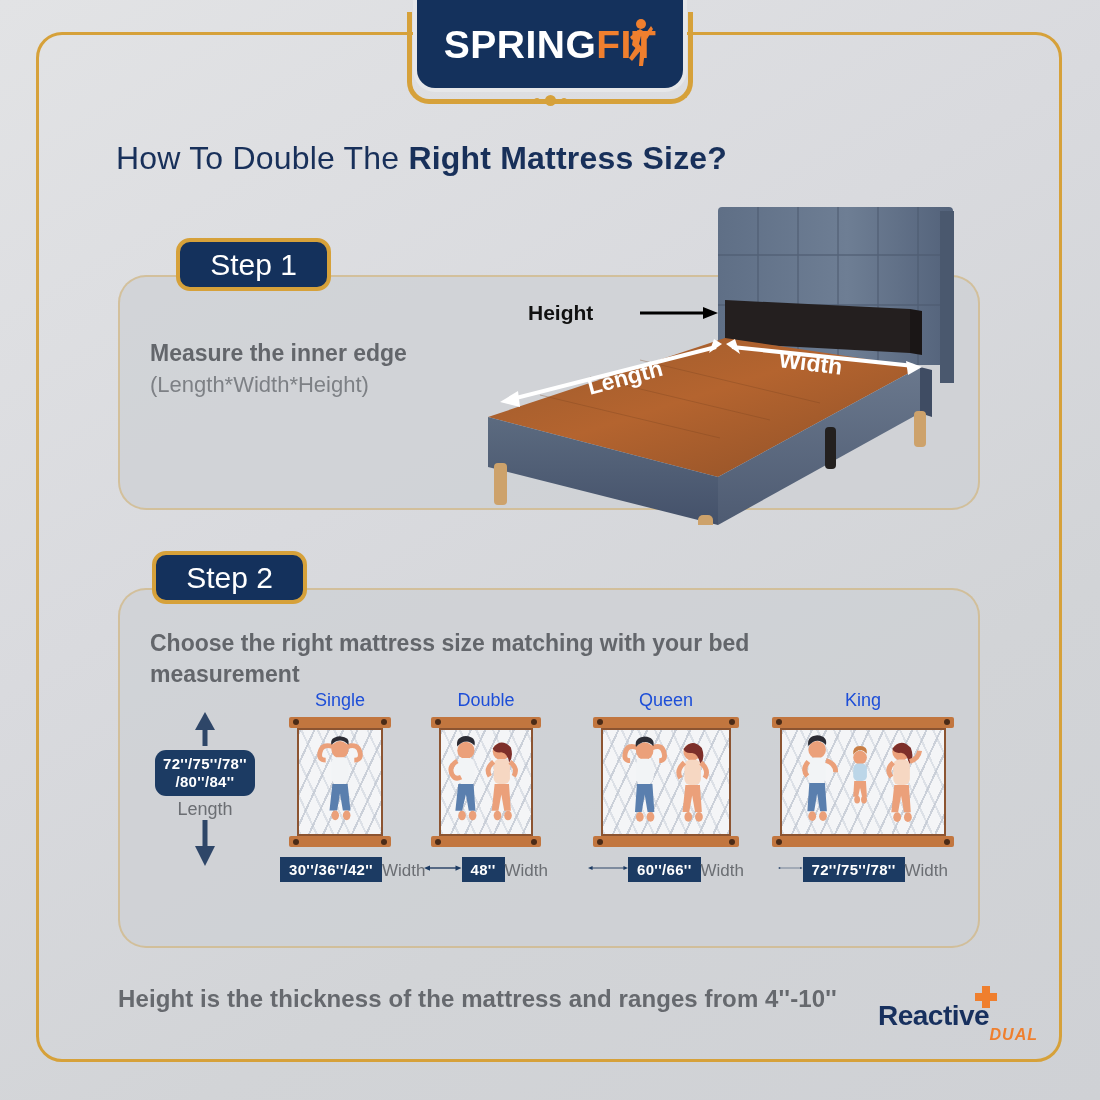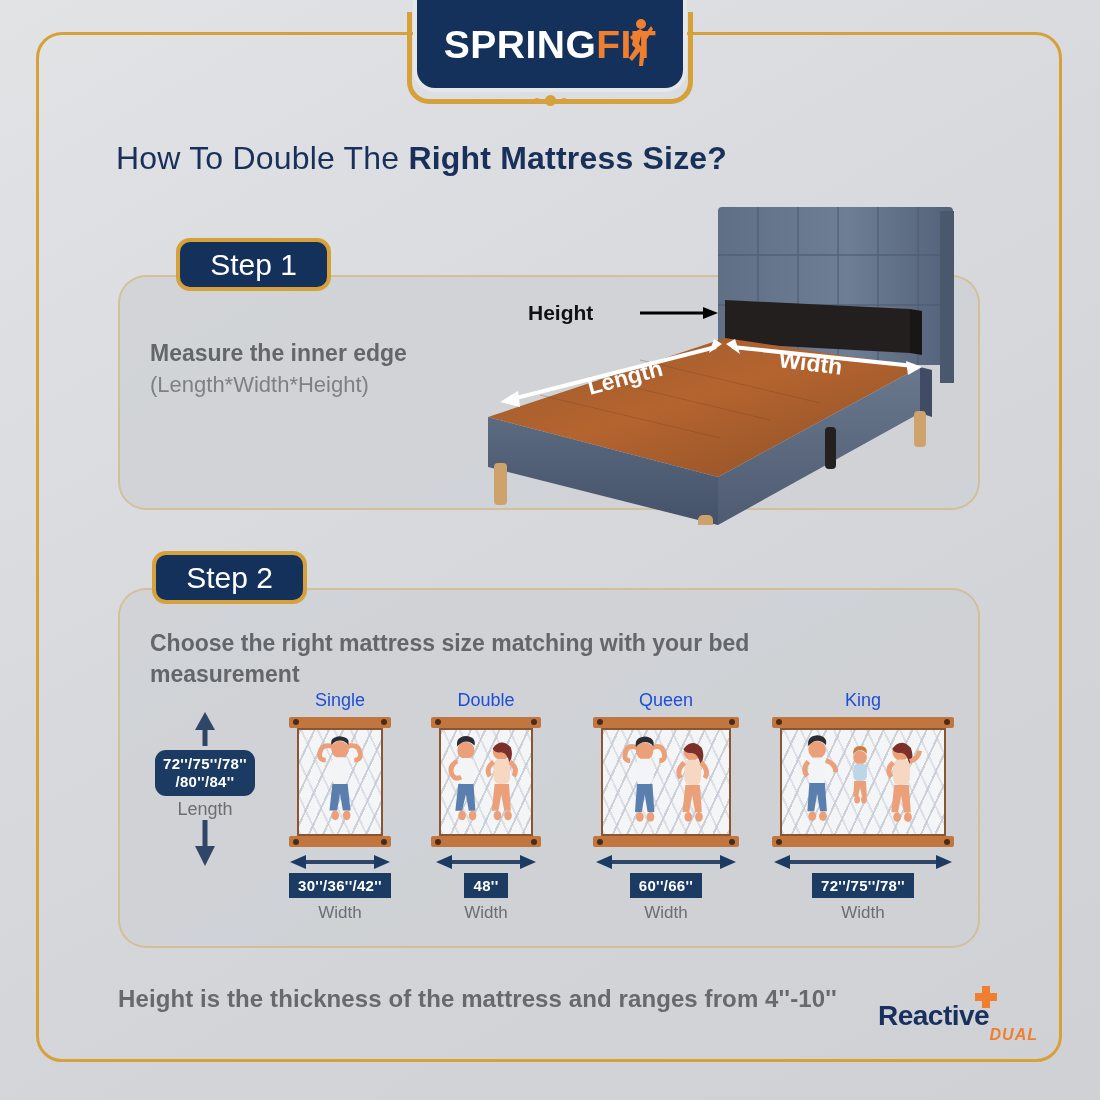--- a/index.html
+++ b/index.html
@@ -74,21 +74,21 @@
   .mframe-bar.top{top:0;}
   .mframe-bar.bot{bottom:0;}
   .mdot{position:absolute;width:6px;height:6px;border-radius:50%;background:#4a2b18;}
   .mbody{position:absolute;left:8px;right:8px;top:11px;bottom:11px;
     background:#f2f3f5;border:2px solid #8c5431;box-sizing:border-box;overflow:hidden;}
   .quilt{position:absolute;inset:0;
     background-image:
       repeating-linear-gradient(115deg, rgba(196,202,212,.85) 0 2px, rgba(0,0,0,0) 2px 13px),
       repeating-linear-gradient(65deg, rgba(205,211,220,.6) 0 2px, rgba(0,0,0,0) 2px 15px);
     background-color:#f4f5f7;}
-  .wrow{margin-top:7px;display:flex;flex-direction:column;align-items:center;}
+  .wrow{margin-top:7px;display:flex;flex-direction:row;align-items:center;}
   .warrow{height:16px;}
   .wbadge{background:#1c3b63;color:#fff;font-size:15px;font-weight:bold;
     padding:4px 9px;margin-top:3px;letter-spacing:.3px;white-space:nowrap;}
   .wlabel{font-size:17px;color:#6b6e73;margin-top:5px;}
   
   #length-axis{position:absolute;left:155px;top:712px;width:100px;text-align:center;}
   #length-badge{background:#1c3b63;color:#fff;font-size:15px;font-weight:bold;
     border-radius:11px;padding:5px 7px;line-height:1.2;letter-spacing:.3px;}
   #length-label{font-size:18px;color:#6b6e73;margin-top:3px;}
   

